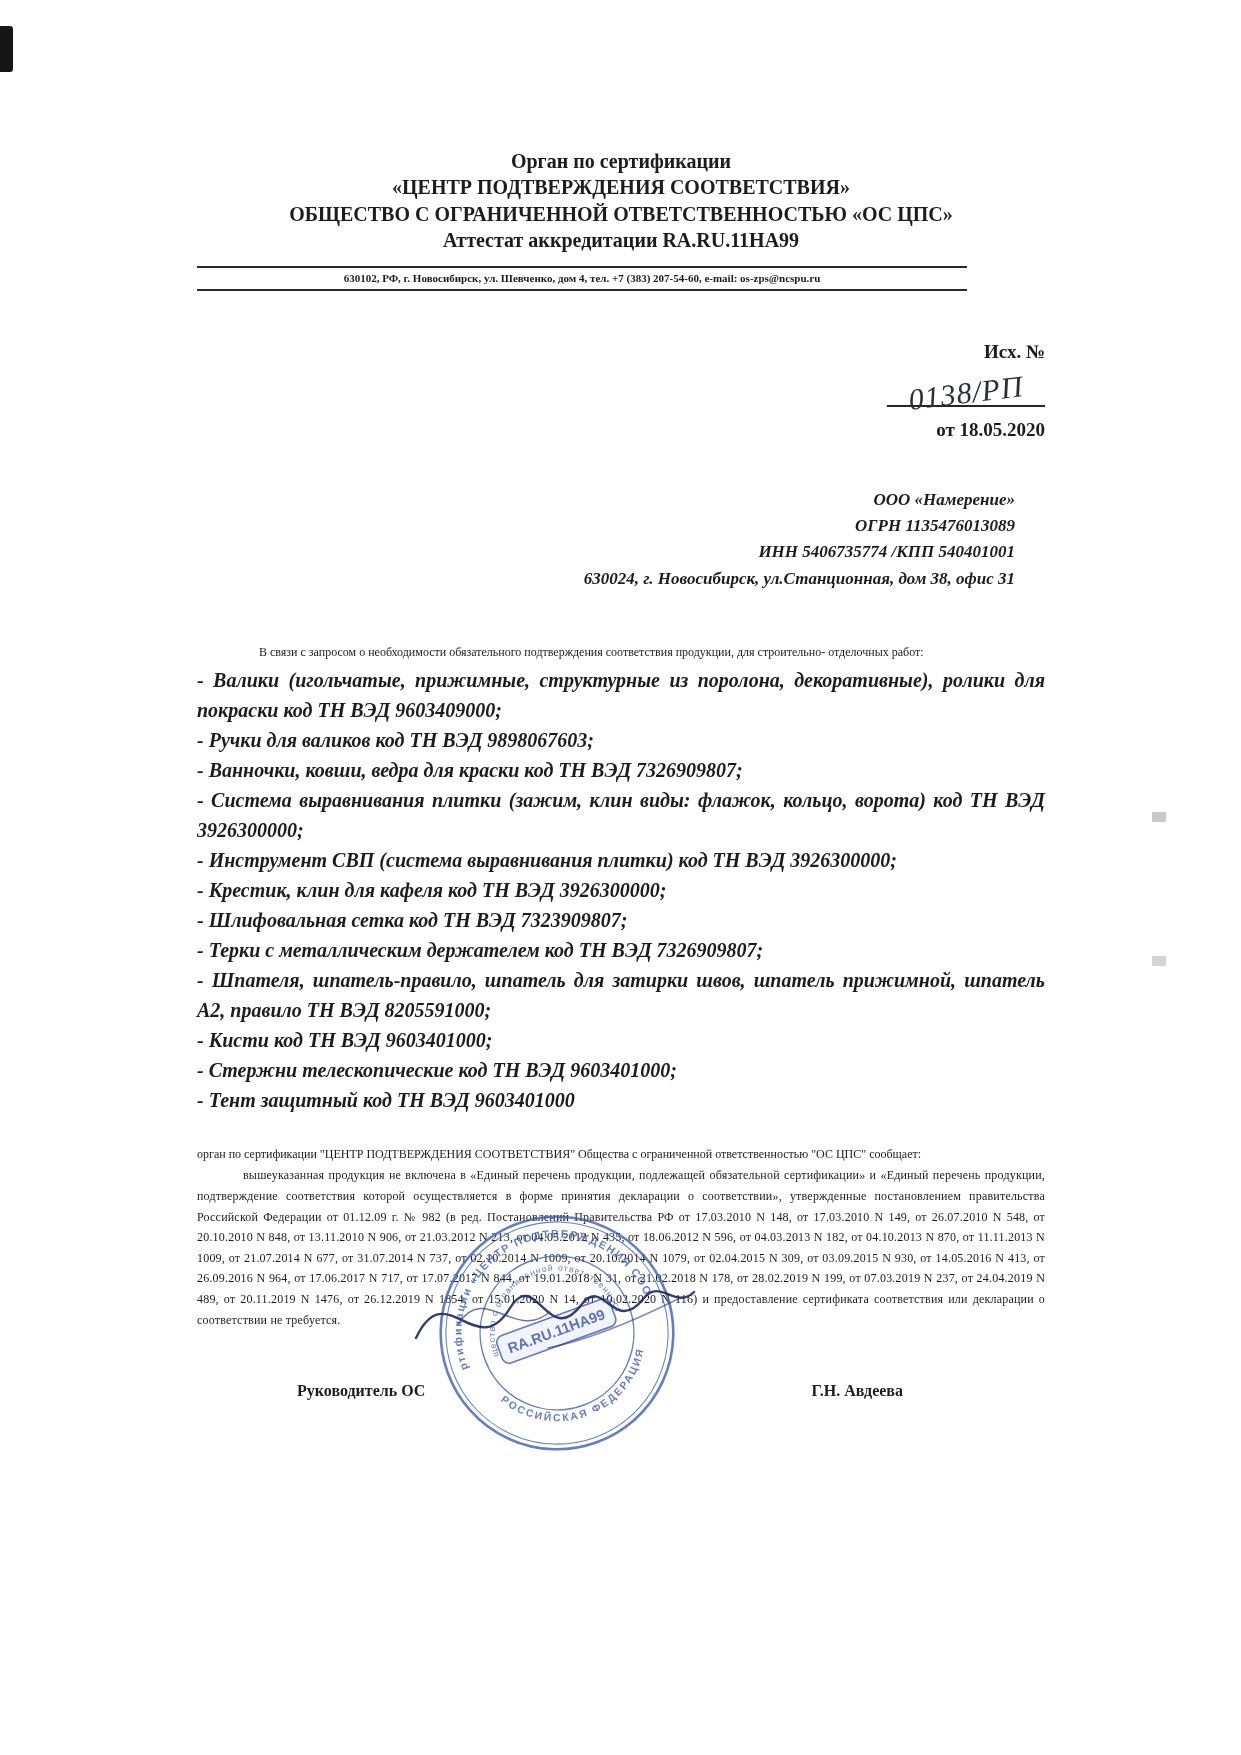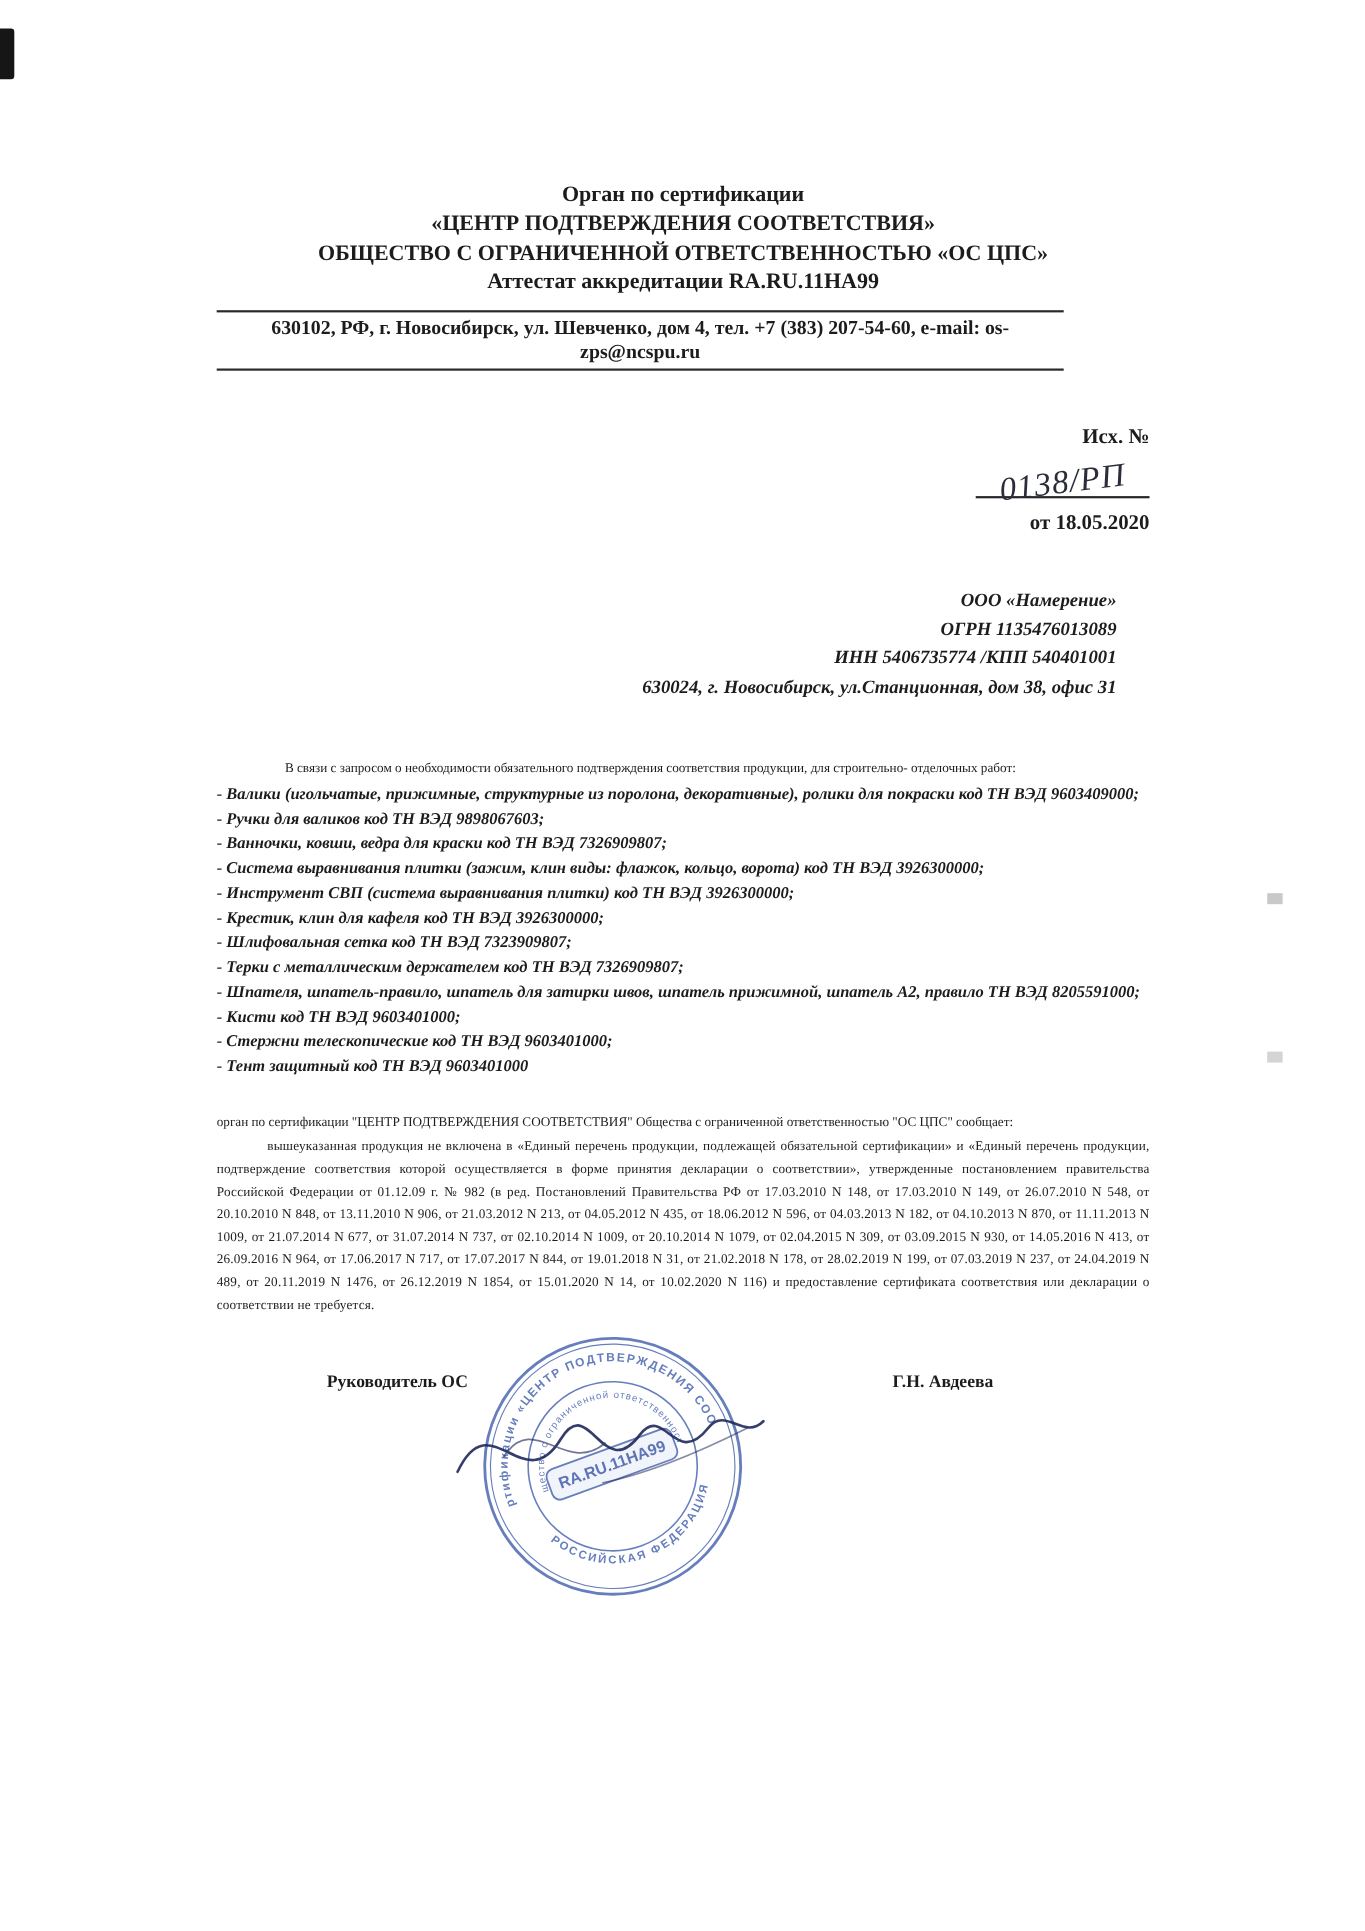--- a/index.html
+++ b/index.html
@@ -5,32 +5,32 @@
   html,body { margin:0; padding:0; background:#e8e8e8; }
   .page {
     position:relative;
     width:1241px; height:1755px;
     margin:0 auto;
     background:#ffffff;
     font-family:"Liberation Serif", serif;
     color:#1c1c1e;
     overflow:hidden;
   }
-  .content { position:absolute; left:197px; top:164px; width:848px; }
+  .content { position:absolute; left:197px; top:148px; width:848px; }
 
   
   .org-header { text-align:center; font-weight:bold; font-size:20px; line-height:1.32; }
   .address-bar {
     width:770px;
     margin-top:12px;
     border-top:2px solid #2a2a2c;
     border-bottom:2px solid #2a2a2c;
     padding:4px 0 5px 0;
     text-align:center;
-    font-size:18px;
+    font-size:11px;
     font-weight:bold;
   }
 
   
   .ref-line { margin-top:50px; display:flex; align-items:flex-end; gap:12px; font-weight:bold; font-size:19px;flex-direction:column; }
   .hand-line { display:inline-block; width:158px; border-bottom:2px solid #26262a; text-align:center; line-height:1; }
   .hand-text {
     display:inline-block;
     font-style:italic; font-weight:500;
     font-size:30px; color:#2b2e3a;
@@ -39,21 +39,21 @@
   }
   .ref-date { padding-bottom:2px; }
 
   
   .recipient { margin:44px 30px 0 0; text-align:right; font-weight:bold; font-style:italic; font-size:17px; line-height:1.55; }
 
   
   .para { font-size:12px; line-height:1.45; text-align:justify; margin:0; }
   .intro { margin-top:52px; text-indent:62px; }
   .product-list { margin-top:4px; }
-  .product-list p { font-weight:bold; font-style:italic; font-size:15px; line-height:1.5; text-align:justify; margin:0; }
+  .product-list p { font-weight:bold; font-style:italic; font-size:20px; line-height:1.5; text-align:justify; margin:0; }
   .notice { margin-top:30px; line-height:1.5; }
   .conclusion { margin-top:2px; text-indent:46px; line-height:1.72; letter-spacing:0.2px; }
 
   
   .signature-row { margin-top:52px; display:flex; justify-content:space-between; font-weight:bold; font-size:16px; padding:0 142px 0 100px; }
 
   
   .stamp-wrap { position:absolute; left:422px; top:1198px; width:270px; height:280px; pointer-events:none; }
   .stamp-wrap svg { display:block; }
   .sig-wrap { position:absolute; left:398px; top:1252px; width:310px; height:140px; pointer-events:none; }

